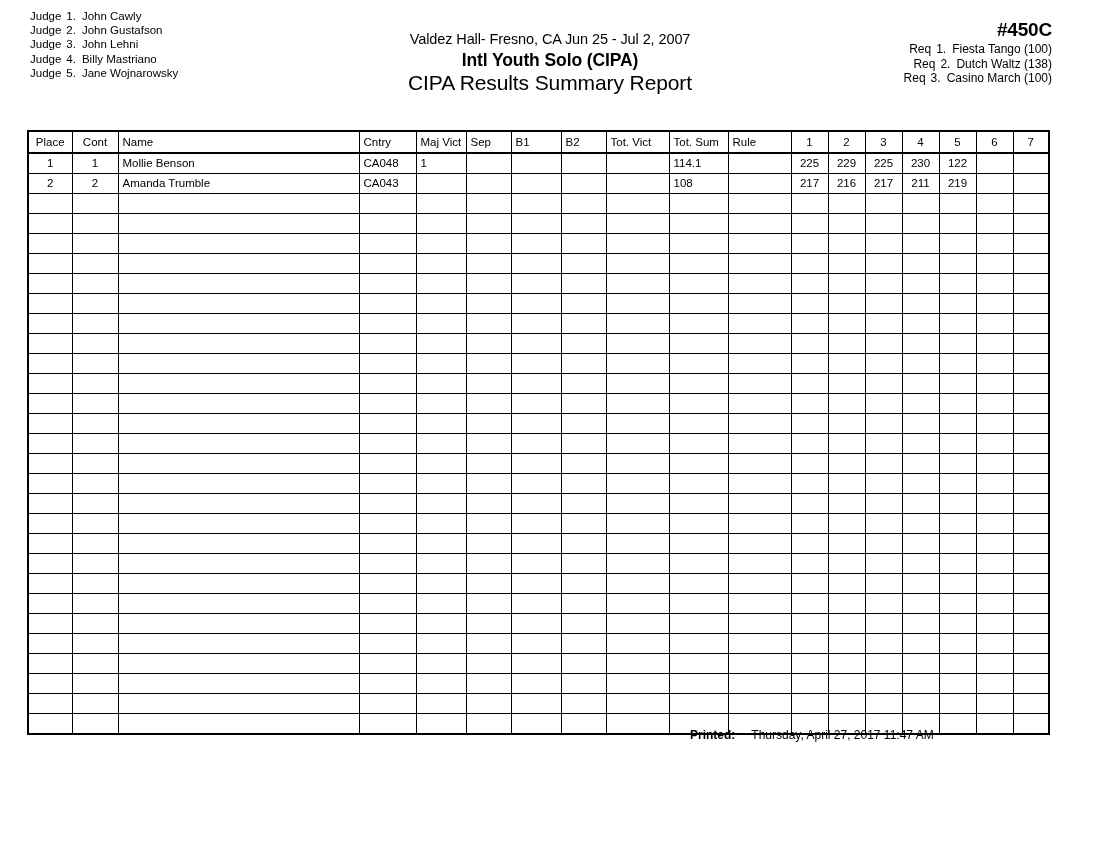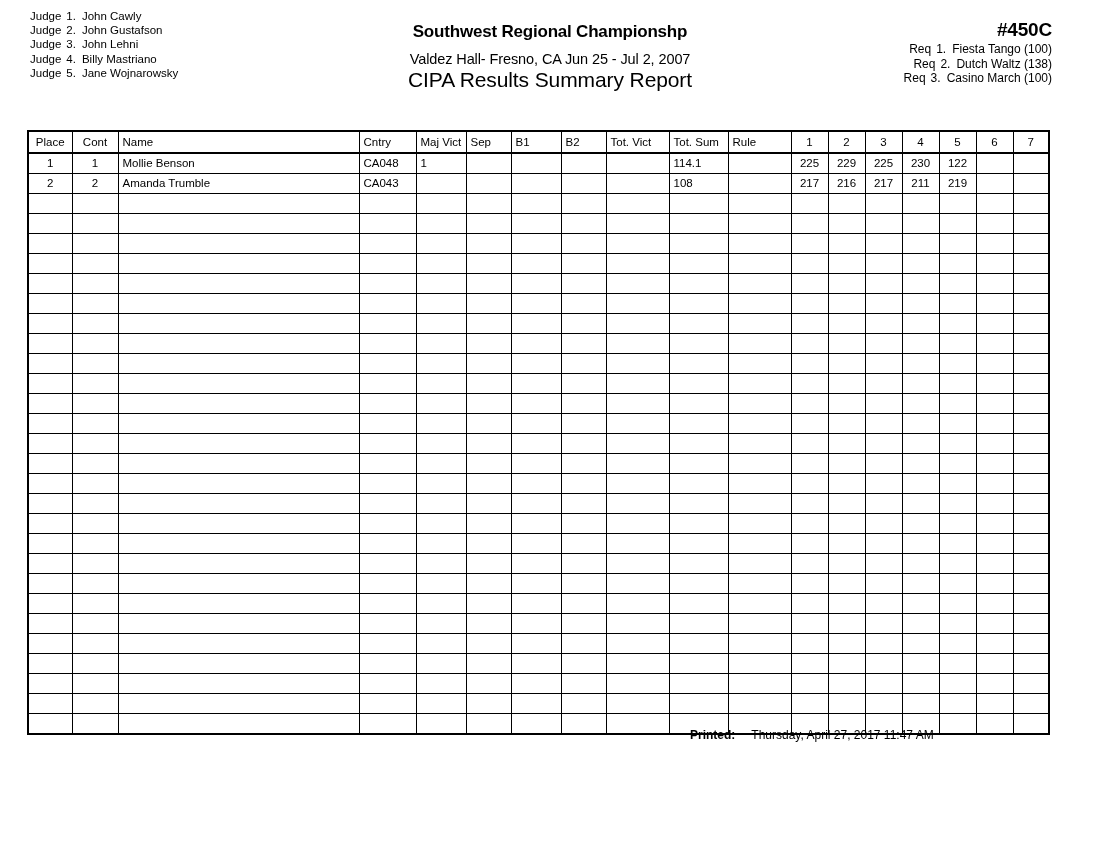--- a/index.html
+++ b/index.html
@@ -149,22 +149,22 @@
 
 <div id="judges-block">
     <div class="judge-line"><span class="judge-word">Judge</span><span class="judge-num">1.</span><span class="judge-name">John Cawly</span></div>
     <div class="judge-line"><span class="judge-word">Judge</span><span class="judge-num">2.</span><span class="judge-name">John Gustafson</span></div>
     <div class="judge-line"><span class="judge-word">Judge</span><span class="judge-num">3.</span><span class="judge-name">John Lehni</span></div>
     <div class="judge-line"><span class="judge-word">Judge</span><span class="judge-num">4.</span><span class="judge-name">Billy Mastriano</span></div>
     <div class="judge-line"><span class="judge-word">Judge</span><span class="judge-num">5.</span><span class="judge-name">Jane Wojnarowsky</span></div>
   </div>
 
 <div id="title-block">
-  <div id="event-title">Southwest Regional Championshp</div>
   <div id="event-venue">Valdez Hall- Fresno, CA  Jun 25 - Jul 2, 2007</div>
+  <div id="event-category">Intl  Youth Solo (CIPA)</div>
   <div id="report-title">CIPA Results Summary Report</div>
 </div>
 
 <div id="right-block">
   <div id="event-number">#450C</div>
   <div id="req-list">
       <div class="req-line"><span class="req-word">Req</span><span class="req-num">1.</span><span class="req-name">Fiesta Tango (100)</span></div>
       <div class="req-line"><span class="req-word">Req</span><span class="req-num">2.</span><span class="req-name">Dutch Waltz (138)</span></div>
       <div class="req-line"><span class="req-word">Req</span><span class="req-num">3.</span><span class="req-name">Casino March (100)</span></div>
     </div>

